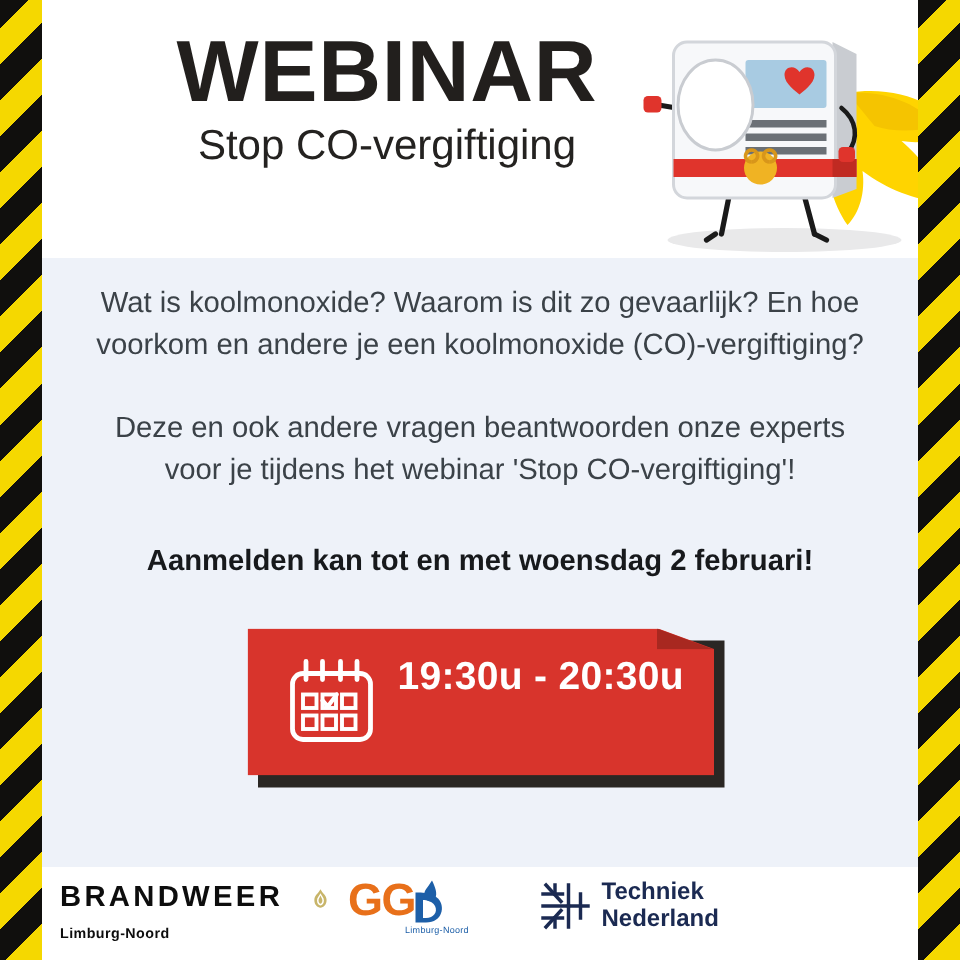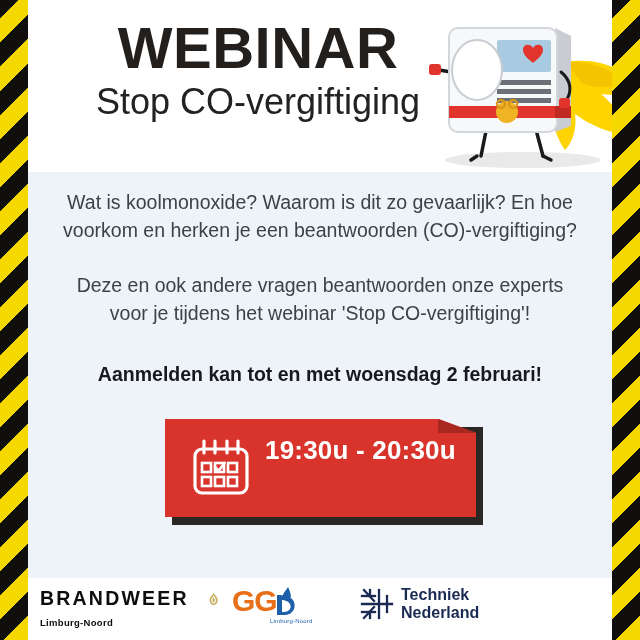--- a/index.html
+++ b/index.html
@@ -55,21 +55,21 @@
   .title-main {
     font-size: 58px;
     font-weight: 700;
     letter-spacing: 0.5px;
     color: #221f1d;
     line-height: 1.04;
     white-space: nowrap;
   }
   .title-sub {
     margin-top: 4px;
-    font-size: 36px;
+    font-size: 28px;
     font-weight: 400;
     color: #242220;
     line-height: 1.1;
     white-space: nowrap;
   }
 
   
   .mascot {
     position: absolute;
     left: 415px;
@@ -275,21 +275,21 @@
 
     <circle cx="92" cy="102" r="11" fill="#f0b323"></circle>
     <path d="M86 98 a4 4 0 1 1 0.1 0 M98 98 a4 4 0 1 1 0.1 0" stroke="#d8961a" stroke-width="2.4" fill="none"></path>
 
     <path d="M146 62 C156 70 158 82 150 92" stroke="#1a1a1a" stroke-width="3" fill="none" stroke-linecap="round"></path>
     <rect x="144" y="88" width="11" height="10" rx="3" fill="#e0342c"></rect>
   </svg>
 
   <div class="body-panel">
     <div class="body-text">
-      <p class="para">Wat is koolmonoxide? Waarom is dit zo gevaarlijk? En hoe voorkom en herken je een beantwoorden (CO)-vergiftiging?</p>
+      <p class="para">Wat is koolmonoxide? Waarom is dit zo gevaarlijk? En hoe voorkom en andere je een koolmonoxide (CO)-vergiftiging?</p>
       <p class="para">Deze en ook andere vragen beantwoorden onze experts voor je tijdens het webinar 'Stop CO-vergiftiging'!</p>
       <p class="para bold">Aanmelden kan tot en met woensdag 2 februari!</p>
     </div>
 
     <div class="date-banner-wrap">
       <div class="date-shadow"></div>
       <div class="date-banner"></div>
       <div class="fold"></div>
 
       <svg class="cal-icon" viewBox="0 0 60 58">

